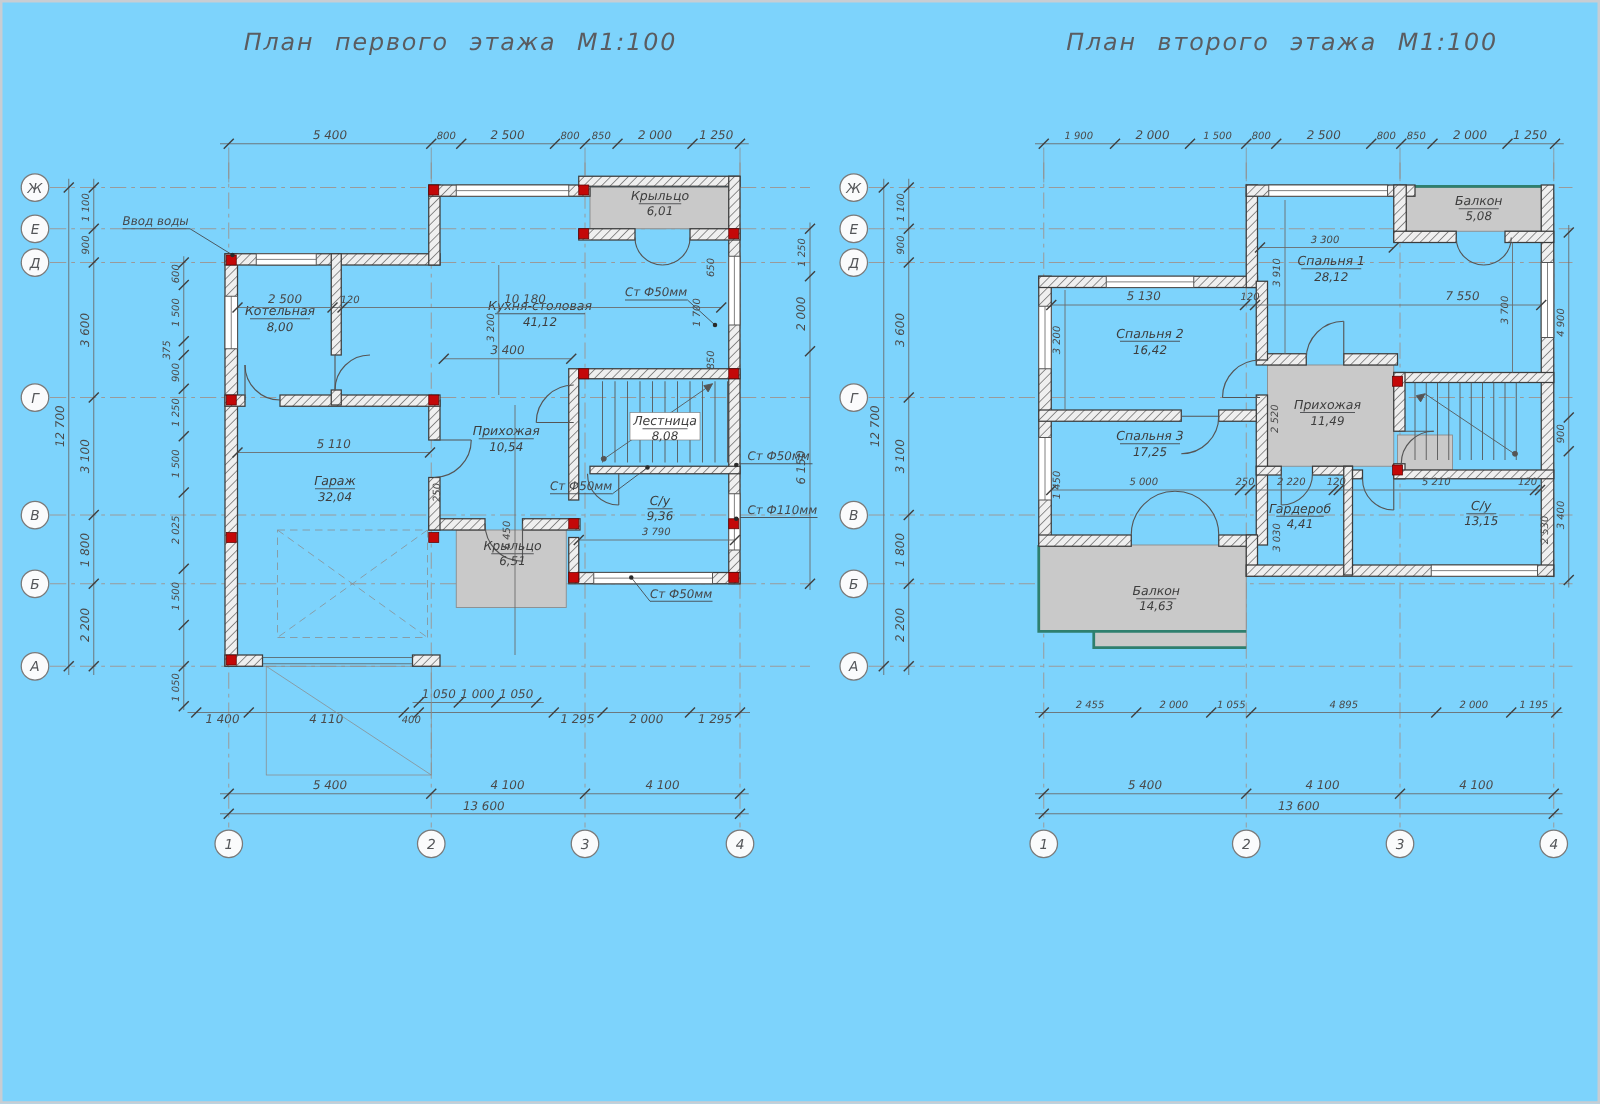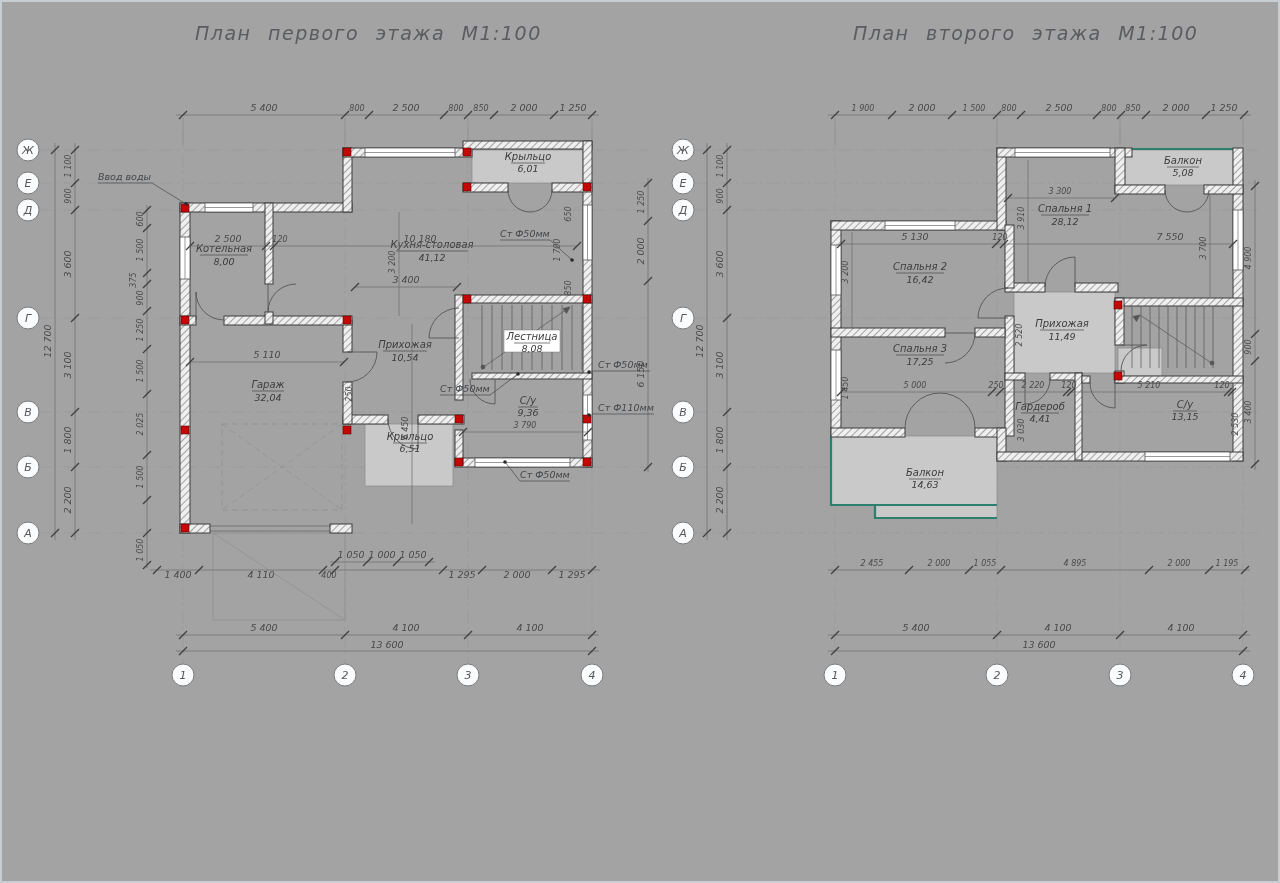--- a/index.html
+++ b/index.html
@@ -1,16 +1,16 @@
 <!DOCTYPE html>
 <html><head>
 <meta charset="utf-8">
 <style>
   html,body{margin:0;padding:0;background:#e8eaed;}
-  .sheet{position:relative;width:1276px;height:879px;background:#a3a3a3;border:2px solid #c8cdd3;overflow:hidden;}
+  .sheet{position:relative;width:1276px;height:879px;background:#7dd3fc;border:2px solid #c8cdd3;overflow:hidden;}
   svg{display:block;}
   .title{font:italic 19px "DejaVu Sans",sans-serif;fill:#5a5c60;letter-spacing:1.5px;word-spacing:9px;}
   .t{font:italic 9.5px "DejaVu Sans",sans-serif;fill:#4a4a4a;text-anchor:middle;}
   .ts{font-size:8px;}
   .room{font:italic 10px "DejaVu Sans",sans-serif;fill:#3d3d3d;text-anchor:middle;}
   .area{font:italic 9.5px "DejaVu Sans",sans-serif;fill:#3d3d3d;text-anchor:middle;}
   .ax{font:italic 11px "DejaVu Sans",sans-serif;fill:#55575a;text-anchor:middle;}
   .ann{font:italic 9.5px "DejaVu Sans",sans-serif;fill:#45474a;}
   .dimline{stroke:#6a6a6a;stroke-width:.7;fill:none;}
   .tick{stroke:#3f3f3f;stroke-width:1.2;}

